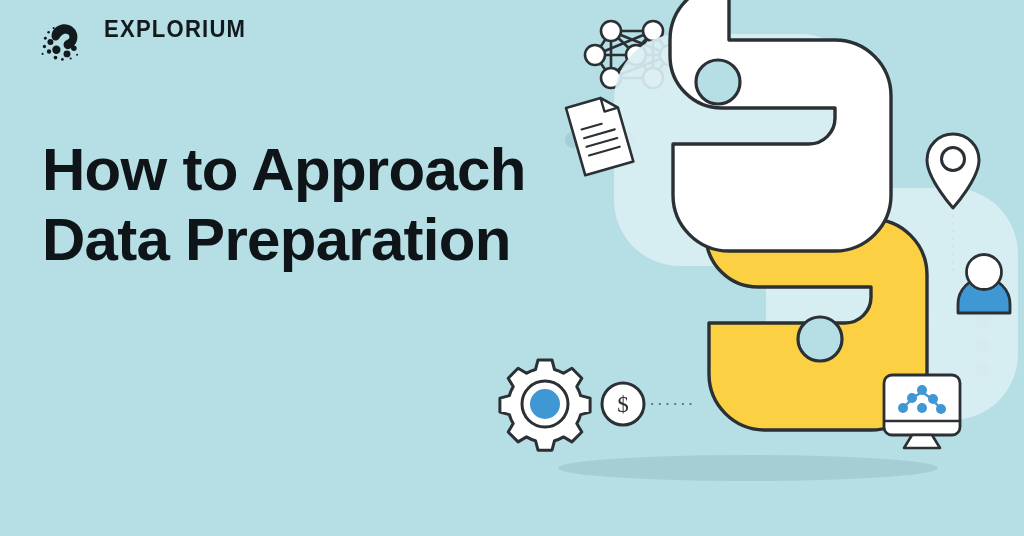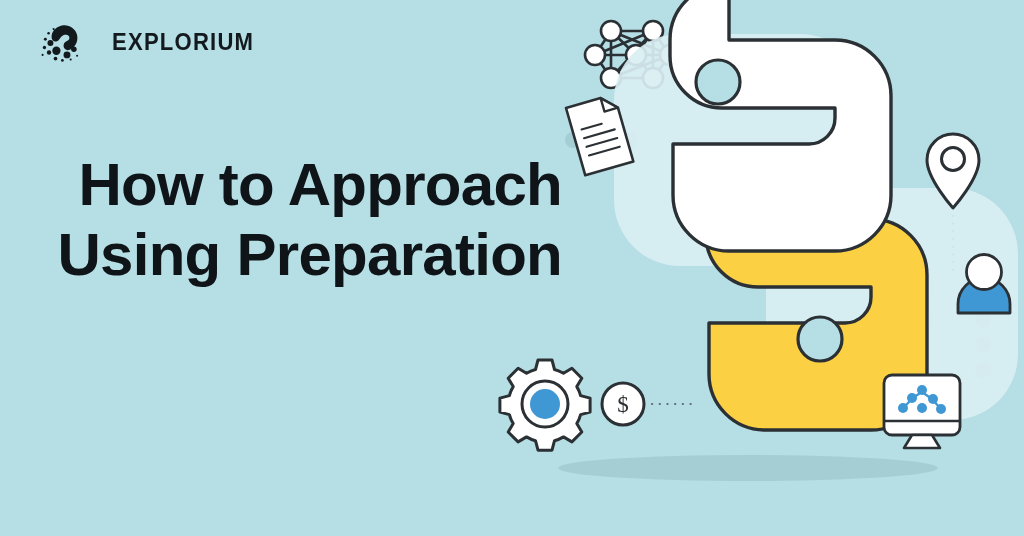--- a/index.html
+++ b/index.html
@@ -12,41 +12,40 @@
   #banner {
     position:relative;
     width:1024px; height:536px;
     background:#b6dee5;
     overflow:hidden;
   }
 
   
   #brand {
     position:absolute; left:38px; top:18px;
-    display:flex; align-items:center; gap:28px;
+    display:flex; align-items:flex-start; gap:20px;
     height:48px;
   }
   #brand-mark { width:46px; height:46px; display:block; }
   #brand-word {
     font-family:"Liberation Sans", sans-serif;
     font-weight:700;
     font-size:23px;
     letter-spacing:0.055em;
     color:#121a1e;
     line-height:1;
     transform:scaleX(0.96);
     transform-origin:left center;
     white-space:nowrap;
   }
 
   
   #headline {
-    position:absolute; left:42px; top:150px;
+    position:absolute; left:42px; top:135px;
     width:520px;
-    text-align:right;
   }
   #headline .hl {
     display:block;
     font-family:"Liberation Sans", sans-serif;
     font-weight:700;
     font-size:60px;
     line-height:70px;
     letter-spacing:-0.012em;
     color:#0e1417;
     white-space:nowrap;
@@ -82,21 +81,21 @@
         <circle cx="71" cy="88" r="2.4"></circle>
         <circle cx="85" cy="80" r="2.2"></circle>
         <circle cx="10" cy="78" r="2.2"></circle>
       </g>
     </svg>
     <span id="brand-word">EXPLORIUM</span>
   </div>
 
   <div id="headline">
     <span class="hl">How to Approach</span>
-    <span class="hl">Using Preparation</span>
+    <span class="hl">Data Preparation</span>
   </div>
 
   <div id="art">
     <svg width="544" height="536" viewBox="0 0 544 536" aria-hidden="true">
 
       <ellipse cx="268" cy="468" rx="190" ry="13" fill="#a4ced4"></ellipse>
 
       <g stroke="#5d6a6e" stroke-width="2.1" stroke-linecap="round" stroke-dasharray="0.2 7.5" fill="none">
         <path d="M66 404 H112"></path>
         <path d="M172 404 H214"></path>

